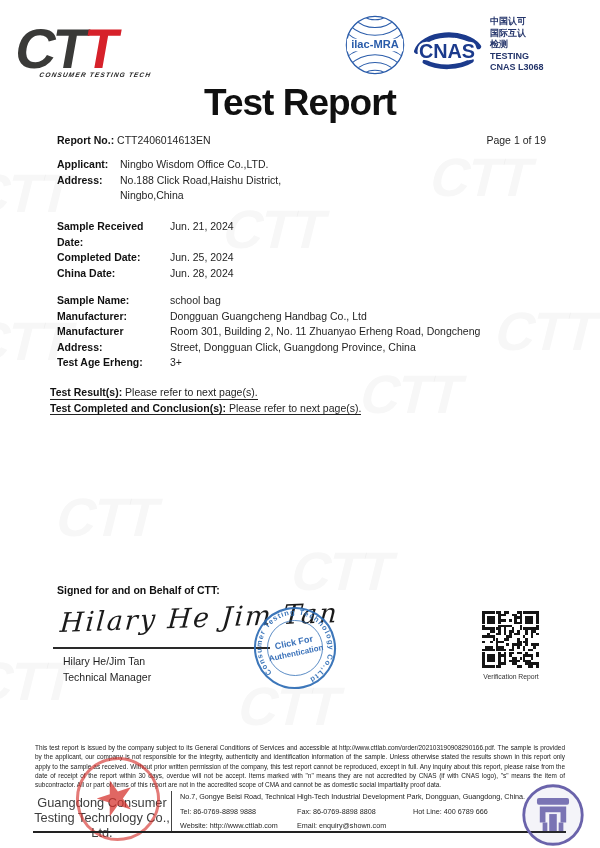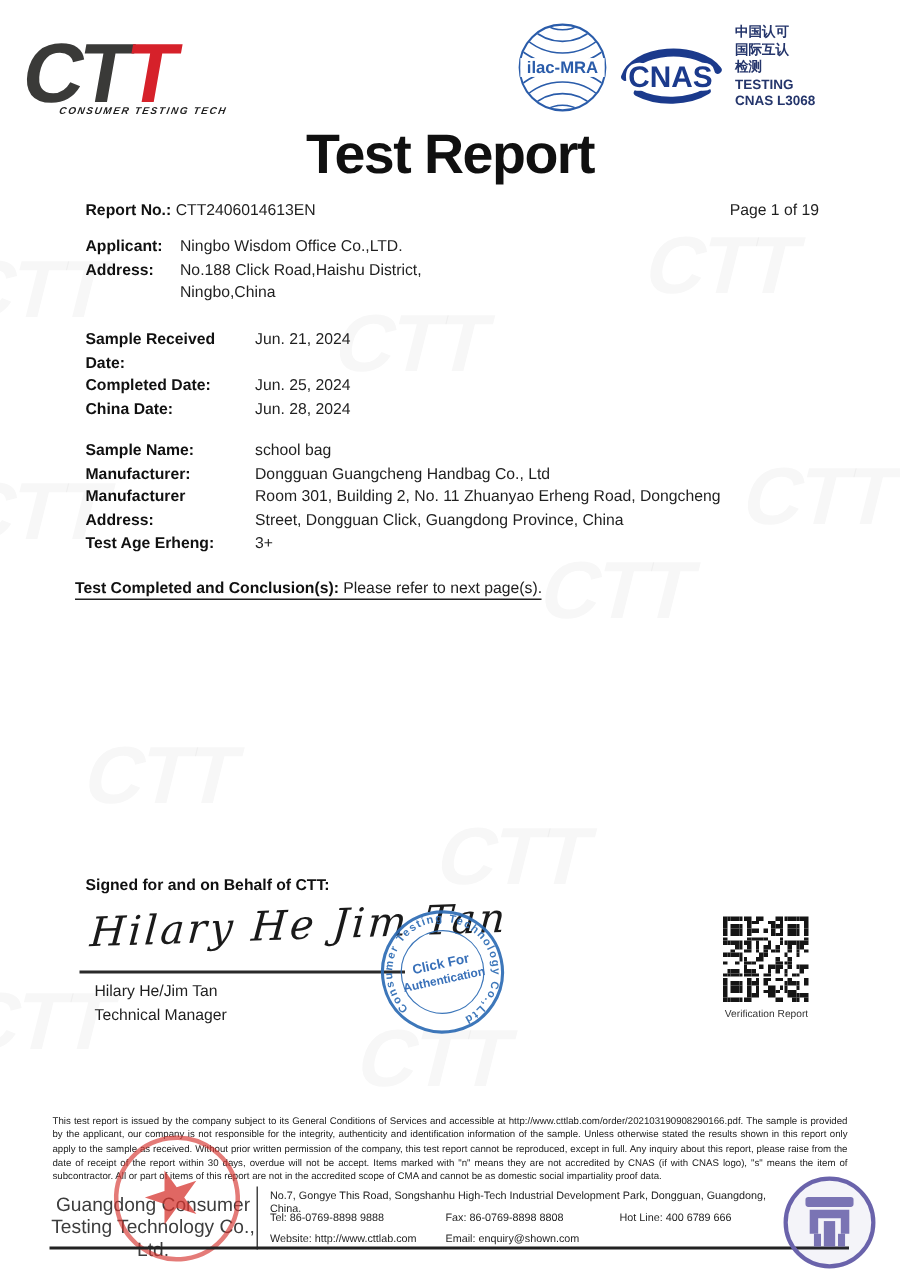--- a/index.html
+++ b/index.html
@@ -151,20 +151,21 @@
     <div class="b">Manufacturer Address:</div>
     <div>
       <div>Room 301, Building 2, No. 11 Zhuanyao Erheng Road, Dongcheng</div>
       <div>Street, Dongguan Click, Guangdong Province, China</div>
     </div>
     <div class="b">Test Age Erheng:</div>
     <div>3+</div>
   </div>
 
   <div class="results">
+    <div><span class="uline"><span class="b">Test Result(s):</span><span> Please refer to next page(s).</span></span></div>
     <div><span class="uline"><span class="b">Test Completed and Conclusion(s):</span><span> Please refer to next page(s).</span></span></div>
   </div>
 
   <div class="sign-heading">Signed for and on Behalf of CTT:</div>
   <div class="signature">Hilary He  Jim Tan</div>
   <div class="sig-line"></div>
 
   <svg class="auth-stamp" viewBox="0 0 100 100">
     <circle cx="50" cy="50" r="46.5" fill="rgba(255,255,255,0)" stroke="#2f6db5" stroke-width="2.4"></circle>
     <circle cx="50" cy="50" r="32" fill="none" stroke="#2f6db5" stroke-width="0.9"></circle>
@@ -428,21 +429,21 @@
   <div class="company">
     <div>Guangdong Consumer</div>
     <div>Testing Technology Co., Ltd.</div>
   </div>
 
   <div class="red-stamp">
     <span class="star">★</span>
   </div>
 
   <div class="v-divider"></div>
-  <div class="f-address">No.7, Gongye This Road, Songshanhu High-Tech Industrial Development Park, Dongguan, Guangdong, China.</div>
+  <div class="f-address">No.7, Gongye Beisi Road, Technical High-Tech Industrial Development Park, Dongguan, Guangdong, China.</div>
   <div class="f-tel">Tel: 86-0769-8898 9888</div>
   <div class="f-fax">Fax: 86-0769-8898 8808</div>
   <div class="f-hot">Hot Line: 400 6789 666</div>
   <div class="f-web">Website: http://www.cttlab.com</div>
   <div class="f-email">Email: enquiry@shown.com</div>
   <div class="f-rule"></div>
 
   <svg class="cma-stamp" viewBox="0 0 70 70">
     <circle cx="35" cy="35" r="31" fill="rgba(106,99,171,0.07)" stroke="#6a63ab" stroke-width="3"></circle>
     <g fill="#6a63ab" opacity="0.88">

